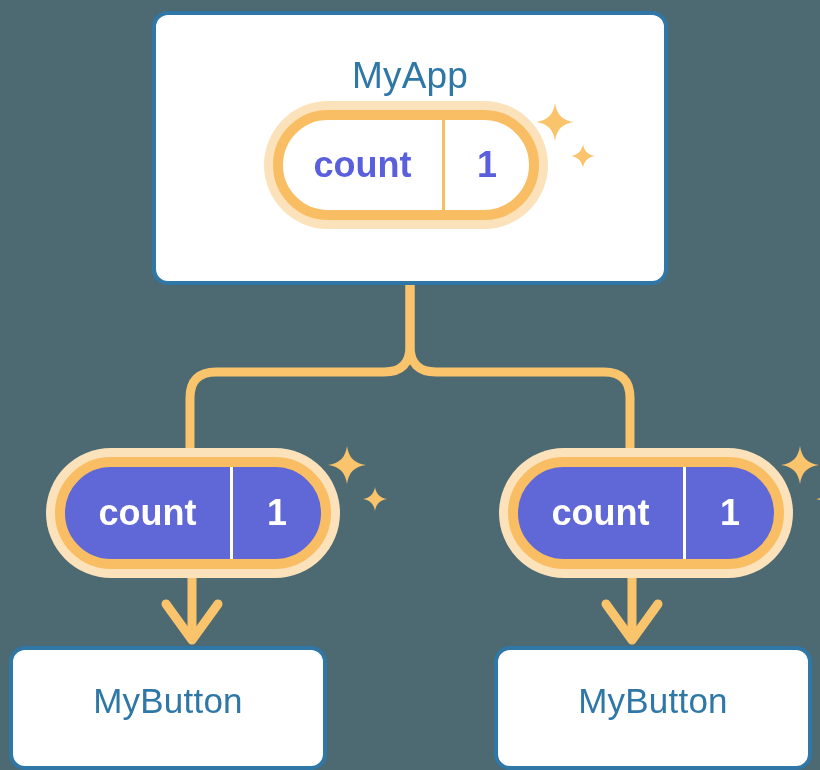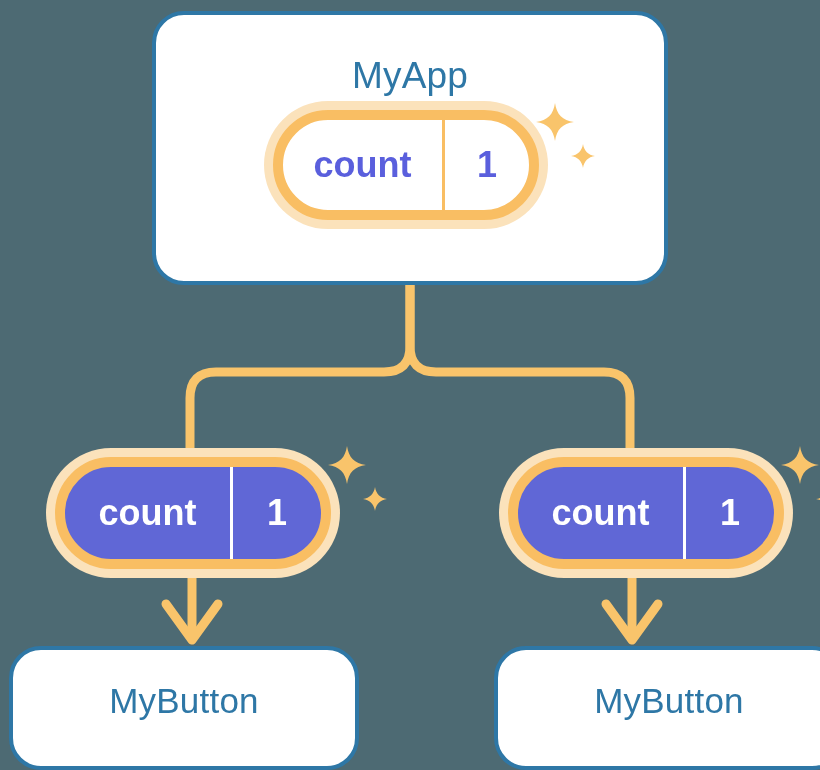--- a/index.html
+++ b/index.html
@@ -28,21 +28,21 @@
     width: 820px;
     height: 770px;
   }
 
   
   .card {
     position: absolute;
     box-sizing: border-box;
     background: #ffffff;
     border: 4px solid #2e77a6;
-    border-radius: 32px;
+    border-radius: 16px;
     padding-left: 16px;
   }
 
   .card-title {
     position: absolute;
     left: 0;
     right: 0;
     text-align: center;
     color: #2e77a6;
     font-family: "Liberation Sans", sans-serif;
@@ -58,21 +58,21 @@
     width: 516px;
     height: 274px;
   }
   #app-card .card-title {
     top: 40px;
     font-size: 37px;
   }
 
   
   .leaf-card {
-    width: 350px;
+    width: 318px;
     height: 124px;
   }
   #button-card-left  { left: 9px;   top: 646px; }
   #button-card-right { left: 494px; top: 646px; }
   .leaf-card .card-title {
     top: 31px;
     font-size: 35px;
   }
 
   

